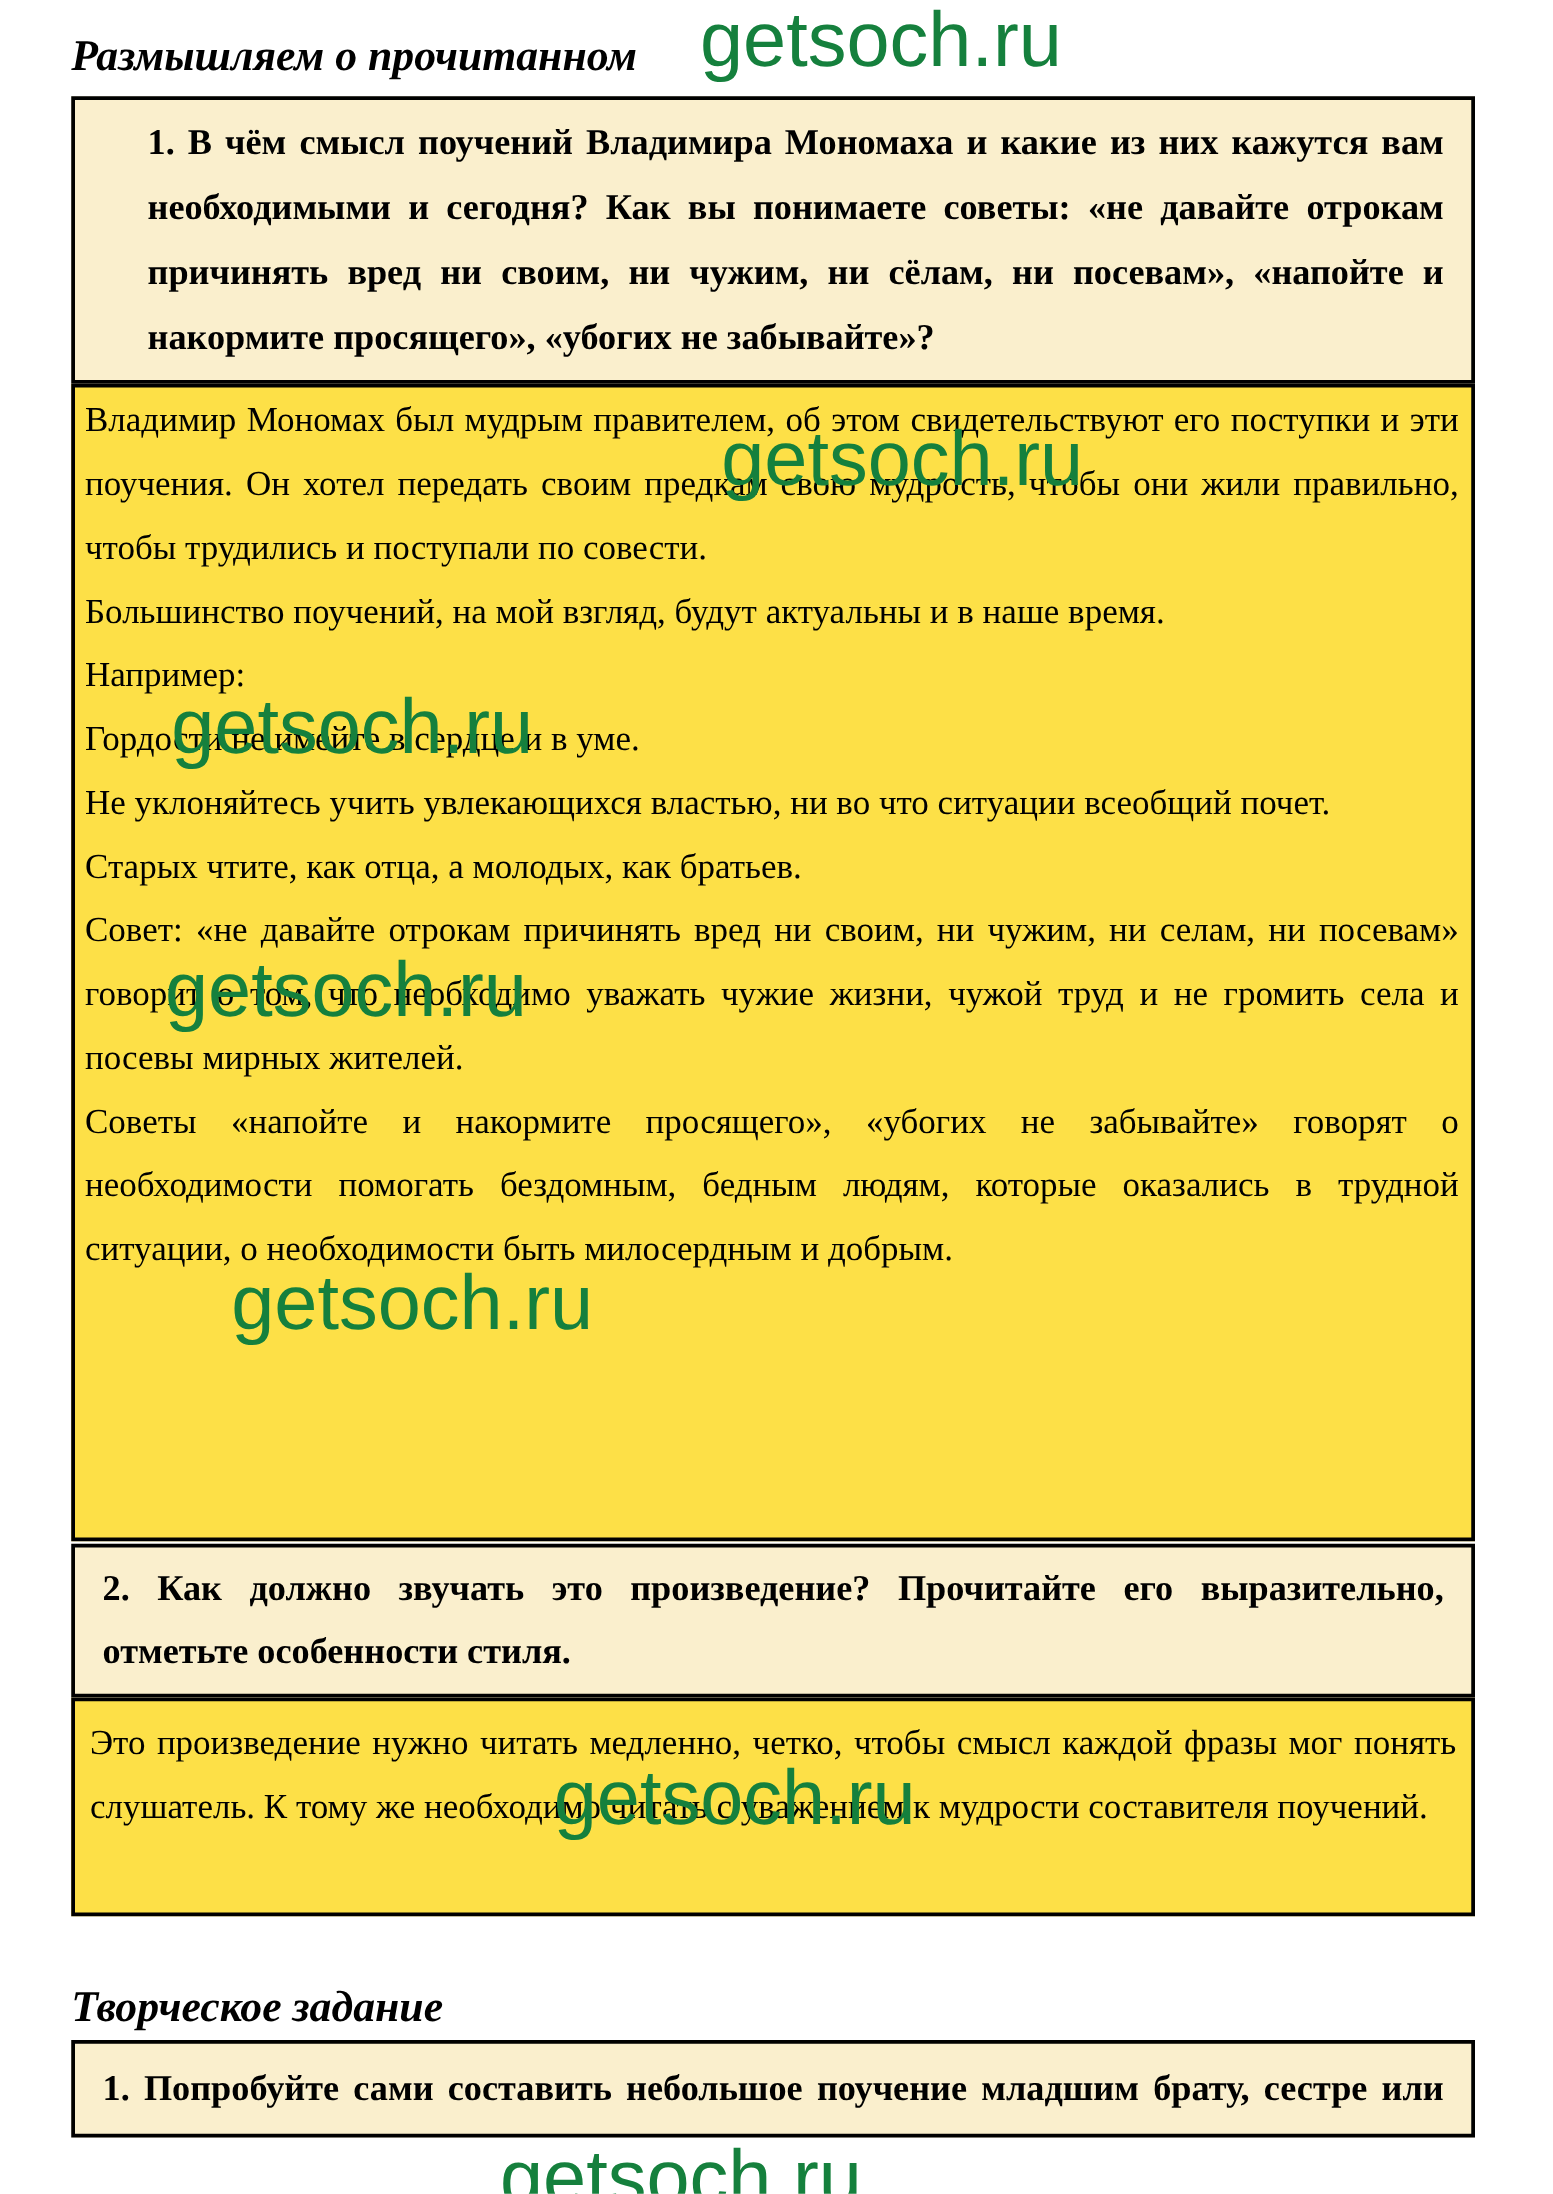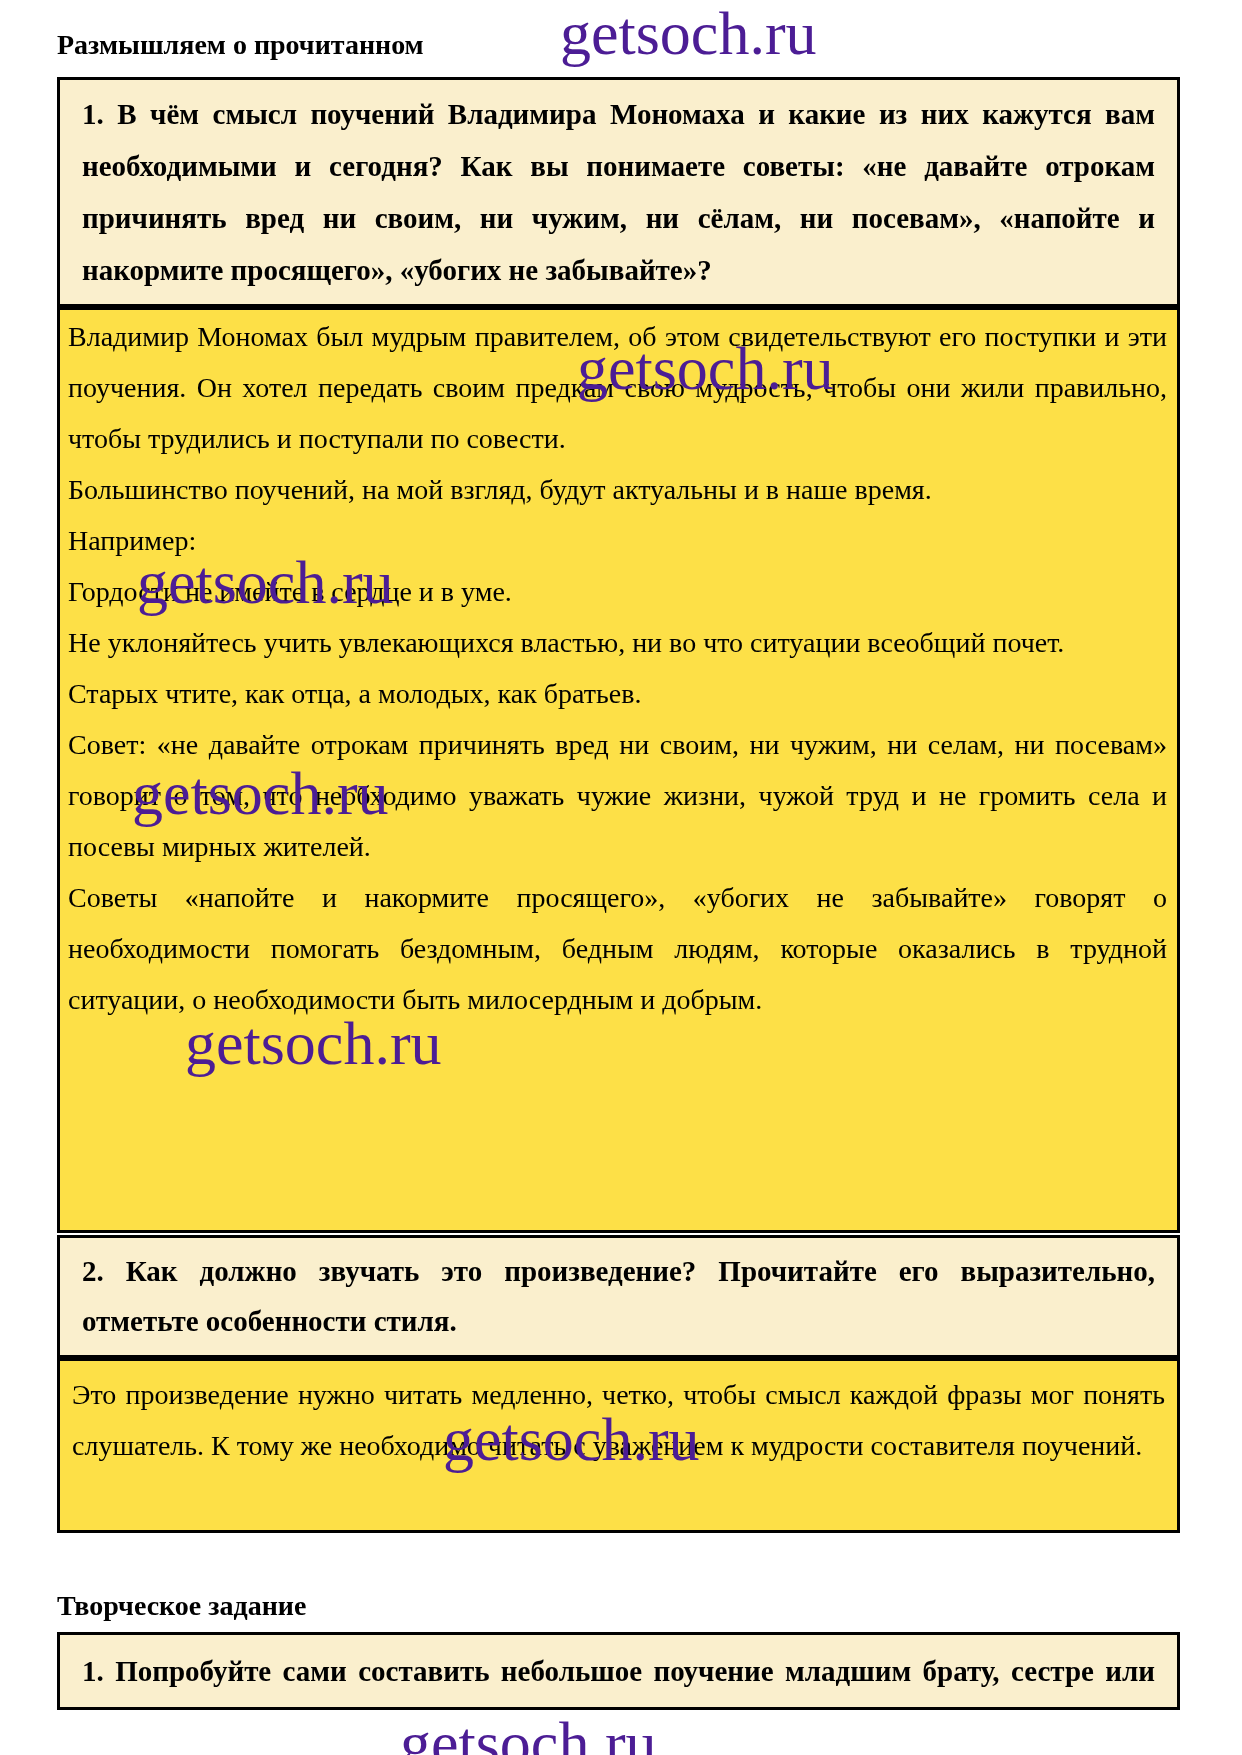--- a/index.html
+++ b/index.html
@@ -8,36 +8,37 @@
     width: 1242px;
     height: 1755px;
     position: relative;
     overflow: hidden;
     font-family: "Liberation Serif", "DejaVu Serif", serif;
     color: #000000;
   }
   .watermark {
     position: absolute;
     z-index: 1;
-    font-family: Liberation Serif, serif;
+    font-family: Liberation Sans, sans-serif;
     font-size: 62px;
     line-height: 1;
-    color: #4c1d95;
+    color: #15803d;
     white-space: nowrap;
     user-select: none;
     pointer-events: none;
   }
   .heading {
     position: absolute;
     left: 57px;
     z-index: 2;
-    font-size: 28px;
+    font-size: 35px;
     font-weight: bold;
     line-height: 34px;
     white-space: nowrap;
+    font-style: italic;
   }
   .box {
     position: absolute;
     left: 57px;
     width: 1123px;
     border: 3px solid #000000;
     overflow: hidden;
     z-index: 0;
   }
   .box p { position: relative; z-index: 2; }
@@ -52,21 +53,21 @@
   .q-text {
     font-size: 29px;
     font-weight: bold;
     text-align: justify;
   }
   .a-text {
     font-size: 28px;
     text-align: justify;
   }
   #qbox1 { top: 77px;  height: 230px; padding: 8px 22px; }
-  #qbox1 p { line-height: 52px; }
+  #qbox1 p { line-height: 52px; margin-left: 36px; }
   #abox1 { top: 307px; height: 926px; padding: 1px 10px 1px 8px; }
   #abox1 p { line-height: 51px; }
   #qbox2 { top: 1235px; height: 123px; padding: 8px 22px; }
   #qbox2 p { line-height: 50px; }
   #abox2 { top: 1358px; height: 175px; padding: 8px 12px; }
   #abox2 p { line-height: 51px; }
   #qbox3 { top: 1632px; height: 78px; padding: 10px 22px; }
   #qbox3 p { line-height: 52px; text-align-last: justify; }
   #heading1 { top: 28px; }
   #heading2 { top: 1589px; }

